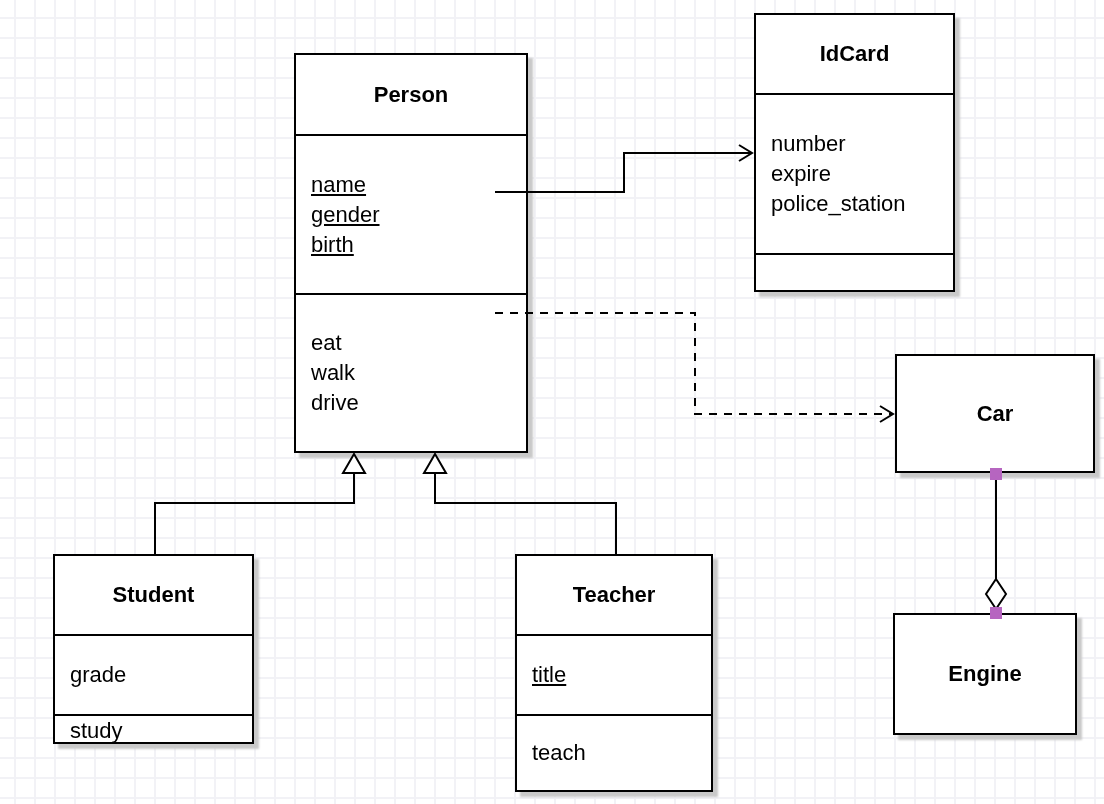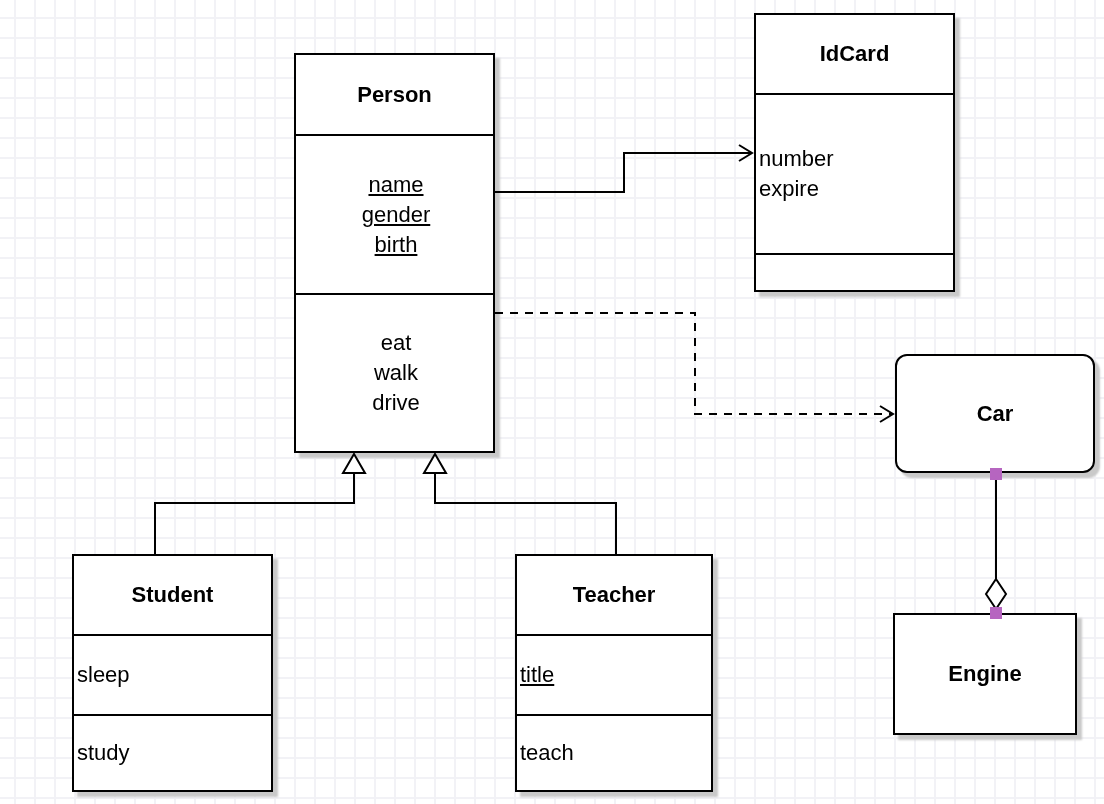--- a/index.html
+++ b/index.html
@@ -39,43 +39,43 @@
     font-size: 22px;
   }
   .uml-compartment {
     box-sizing: border-box;
     border-top: 2px solid #000000;
     display: flex;
     flex-direction: column;
     justify-content: center;
     font-size: 22px;
     line-height: 30px;
-    padding-left: 3px;
+    padding-left: 15px;
   }
   .uml-member {
     white-space: nowrap;
   }
   
-  #box-person  { left: 294px; top: 53px;  width: 201px; height: 400px; text-align: center; }
+  #box-person  { left: 294px; top: 53px;  width: 234px; height: 400px; }
   #box-person .uml-title        { flex: 0 0 79px; }
   #box-person .attrs            { flex: 0 0 159px; text-decoration: underline; }
   #box-person .methods          { flex: 1 1 auto; }
 
   #box-idcard  { left: 754px; top: 13px;  width: 201px; height: 279px; }
   #box-idcard .uml-title        { flex: 0 0 78px; }
   #box-idcard .attrs            { flex: 0 0 160px; }
   #box-idcard .methods          { flex: 1 1 auto; }
 
-  #box-car     { left: 895px; top: 354px; width: 200px; height: 119px; border-radius: 12px; }
+  #box-car     { left: 895px; top: 354px; width: 200px; height: 119px; }
   #box-car .uml-title           { flex: 1 1 auto; }
 
   #box-engine  { left: 893px; top: 613px; width: 184px; height: 122px; }
   #box-engine .uml-title        { flex: 1 1 auto; }
 
-  #box-student { left: 72px;  top: 554px; width: 201px; height: 238px; }
+  #box-student { left: 53px;  top: 554px; width: 201px; height: 190px; }
   #box-student .uml-title       { flex: 0 0 78px; }
   #box-student .attrs           { flex: 0 0 80px; }
   #box-student .methods         { flex: 1 1 auto; }
 
   #box-teacher { left: 515px; top: 554px; width: 198px; height: 238px; }
   #box-teacher .uml-title       { flex: 0 0 78px; }
   #box-teacher .attrs           { flex: 0 0 80px; text-decoration: underline; }
   #box-teacher .methods         { flex: 1 1 auto; }
 
   #connector-layer {
@@ -119,36 +119,37 @@
       <div class="uml-member">walk</div>
       <div class="uml-member">drive</div>
     </div>
   </div>
 
   <div class="uml-box" id="box-idcard">
     <div class="uml-title">IdCard</div>
     <div class="uml-compartment attrs">
       <div class="uml-member">number</div>
       <div class="uml-member">expire</div>
+      <div class="uml-member">police_station</div>
     </div>
     <div class="uml-compartment methods"></div>
   </div>
 
   <div class="uml-box" id="box-car">
     <div class="uml-title">Car</div>
   </div>
 
   <div class="uml-box" id="box-engine">
     <div class="uml-title">Engine</div>
   </div>
 
   <div class="uml-box" id="box-student">
     <div class="uml-title">Student</div>
     <div class="uml-compartment attrs">
-      <div class="uml-member">sleep</div>
+      <div class="uml-member">grade</div>
     </div>
     <div class="uml-compartment methods">
       <div class="uml-member">study</div>
     </div>
   </div>
 
   <div class="uml-box" id="box-teacher">
     <div class="uml-title">Teacher</div>
     <div class="uml-compartment attrs">
       <div class="uml-member">title</div>

